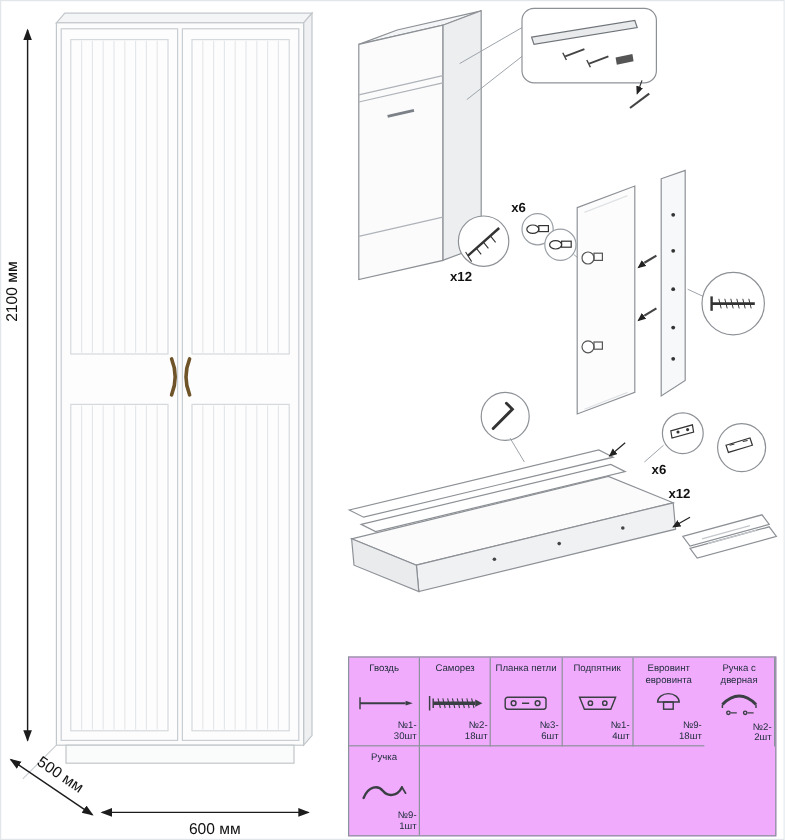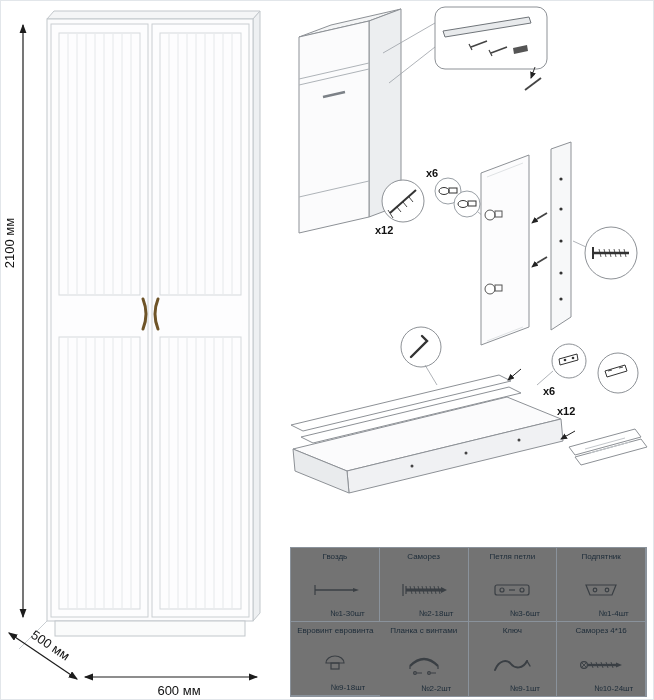--- a/index.html
+++ b/index.html
@@ -4,37 +4,37 @@
 <style>
   html,body{margin:0;padding:0;background:#fff;}
   .page{
     position:relative;width:654px;height:700px;box-sizing:border-box;
     background:#ffffff;border:1px solid #e2e6ea;overflow:hidden;
     font-family:"Liberation Sans", sans-serif;
   }
   .svg-abs{position:absolute;display:block;}
   .parts-table{
     position:absolute;left:289px;top:546px;width:357px;height:150px;
-    display:grid;grid-template-columns:repeat(4,1fr);grid-template-rows:1fr 1fr;
-    border:1px solid #8a929b;background:#737373;box-sizing:border-box;
+    display:grid;grid-template-columns:repeat(6,1fr);grid-template-rows:1fr 1fr;
+    border:1px solid #8a929b;background:#f0abfc;box-sizing:border-box;
   }
   .cell{
     border-right:1px solid #8a929b;border-bottom:1px solid #8a929b;
     display:flex;flex-direction:column;align-items:center;justify-content:space-between;
     padding:4px 2px 3px 2px;box-sizing:border-box;min-width:0;
   }
   .cell:nth-child(5n){border-right:none;}
   .cell:nth-child(n+6){border-bottom:none;}
   .cell-name{
     font-size:8px;line-height:1.2;text-align:center;color:#1c2b38;
     min-height:19px;display:flex;align-items:flex-start;justify-content:center;
   }
   .cell-icon{height:26px;display:flex;align-items:center;justify-content:center;}
   .cell-icon svg{width:54px;height:26px;}
-  .cell-qty{font-size:8px;color:#1c2b38;text-align:left;padding-left:25px;}
+  .cell-qty{font-size:8px;color:#1c2b38;text-align:right;padding-left:25px;}
   text{font-family:"Liberation Sans",sans-serif;}
 </style>
 </head>
 <body>
 
 <div class="page">
 
   <svg class="svg-abs" style="left:0;top:0" width="284" height="700" viewBox="0 0 284 700">
     <defs>
       <marker id="mA" markerWidth="9" markerHeight="8" refX="7" refY="3" orient="auto-start-reverse">
@@ -232,21 +232,21 @@
           <polygon points="44,10 50,13 44,16" fill="#3a3f44" stroke="none"></polygon>
         </g>
           </svg>
       </div>
       <div class="cell-qty">№2-18шт</div>
     </div>
 
 
 
     <div class="cell">
-      <div class="cell-name">Петля петли</div>
+      <div class="cell-name">Планка петли</div>
       <div class="cell-icon">
         <svg viewBox="0 0 54 26">
             <g stroke="#3a3f44" stroke-width="1.2" fill="none">
           <rect x="10" y="8" width="34" height="10" rx="2"></rect>
           <circle cx="17" cy="13" r="2"></circle>
               <circle cx="37" cy="13" r="2"></circle>
           <line x1="24" y1="13" x2="30" y2="13"></line>
         </g>
           </svg>
       </div>
@@ -274,60 +274,45 @@
             <g stroke="#3a3f44" stroke-width="1.2" fill="none">
           <path d="M18,12 a9,7 0 0 1 18,0 z"></path>
               <rect x="23" y="12" width="8" height="6"></rect>
         </g>
           </svg>
       </div>
       <div class="cell-qty">№9-18шт</div>
     </div>
 
     <div class="cell">
-      <div class="cell-name">Планка с винтами</div>
+      <div class="cell-name">Ручка с дверная</div>
       <div class="cell-icon">
         <svg viewBox="0 0 54 26">
             <g stroke="#3a3f44" stroke-width="1.2" fill="none">
           <path d="M13,14 q14,-14 28,0" stroke-width="2.4"></path>
           <line x1="13" y1="14" x2="13" y2="17"></line>
               <line x1="41" y1="14" x2="41" y2="17"></line>
           <circle cx="18" cy="21" r="1.4"></circle>
               <path d="M20,21 h5" stroke-width="1"></path>
           <circle cx="32" cy="21" r="1.4"></circle>
               <path d="M34,21 h5" stroke-width="1"></path>
         </g>
           </svg>
       </div>
       <div class="cell-qty">№2-2шт</div>
     </div>
 
     <div class="cell">
-      <div class="cell-name">Ключ</div>
+      <div class="cell-name">Ручка</div>
       <div class="cell-icon">
         <svg viewBox="0 0 54 26">
             <g stroke="#3a3f44" fill="none" stroke-linecap="round">
           <path d="M10,18 C14,8 22,7 26,12 C30,17 38,17 42,9" stroke-width="2"></path>
           <path d="M42,9 l3,5" stroke-width="1.4"></path>
         </g>
           </svg>
       </div>
       <div class="cell-qty">№9-1шт</div>
     </div>
 
-    <div class="cell">
-      <div class="cell-name">Саморез 4*16</div>
-      <div class="cell-icon">
-        <svg viewBox="0 0 54 26">
-            <g stroke="#3a3f44" stroke-width="1.2" fill="none">
-          <circle cx="10" cy="13" r="3.4"></circle>
-          <path d="M8,11 l4,4 M12,11 l-4,4" stroke-width="0.9"></path>
-          <line x1="14" y1="13" x2="42" y2="13" stroke-width="2.4"></line>
-          <path d="M17,10 l2,6 M22,10 l2,6 M27,10 l2,6 M32,10 l2,6 M37,10 l2,6" stroke-width="0.9"></path>
-          <polygon points="42,10.5 48,13 42,15.5" fill="#3a3f44" stroke="none"></polygon>
-        </g>
-          </svg>
-      </div>
-      <div class="cell-qty">№10-24шт</div>
-    </div>
 
   </div>
 </div>
 
 </body></html>

